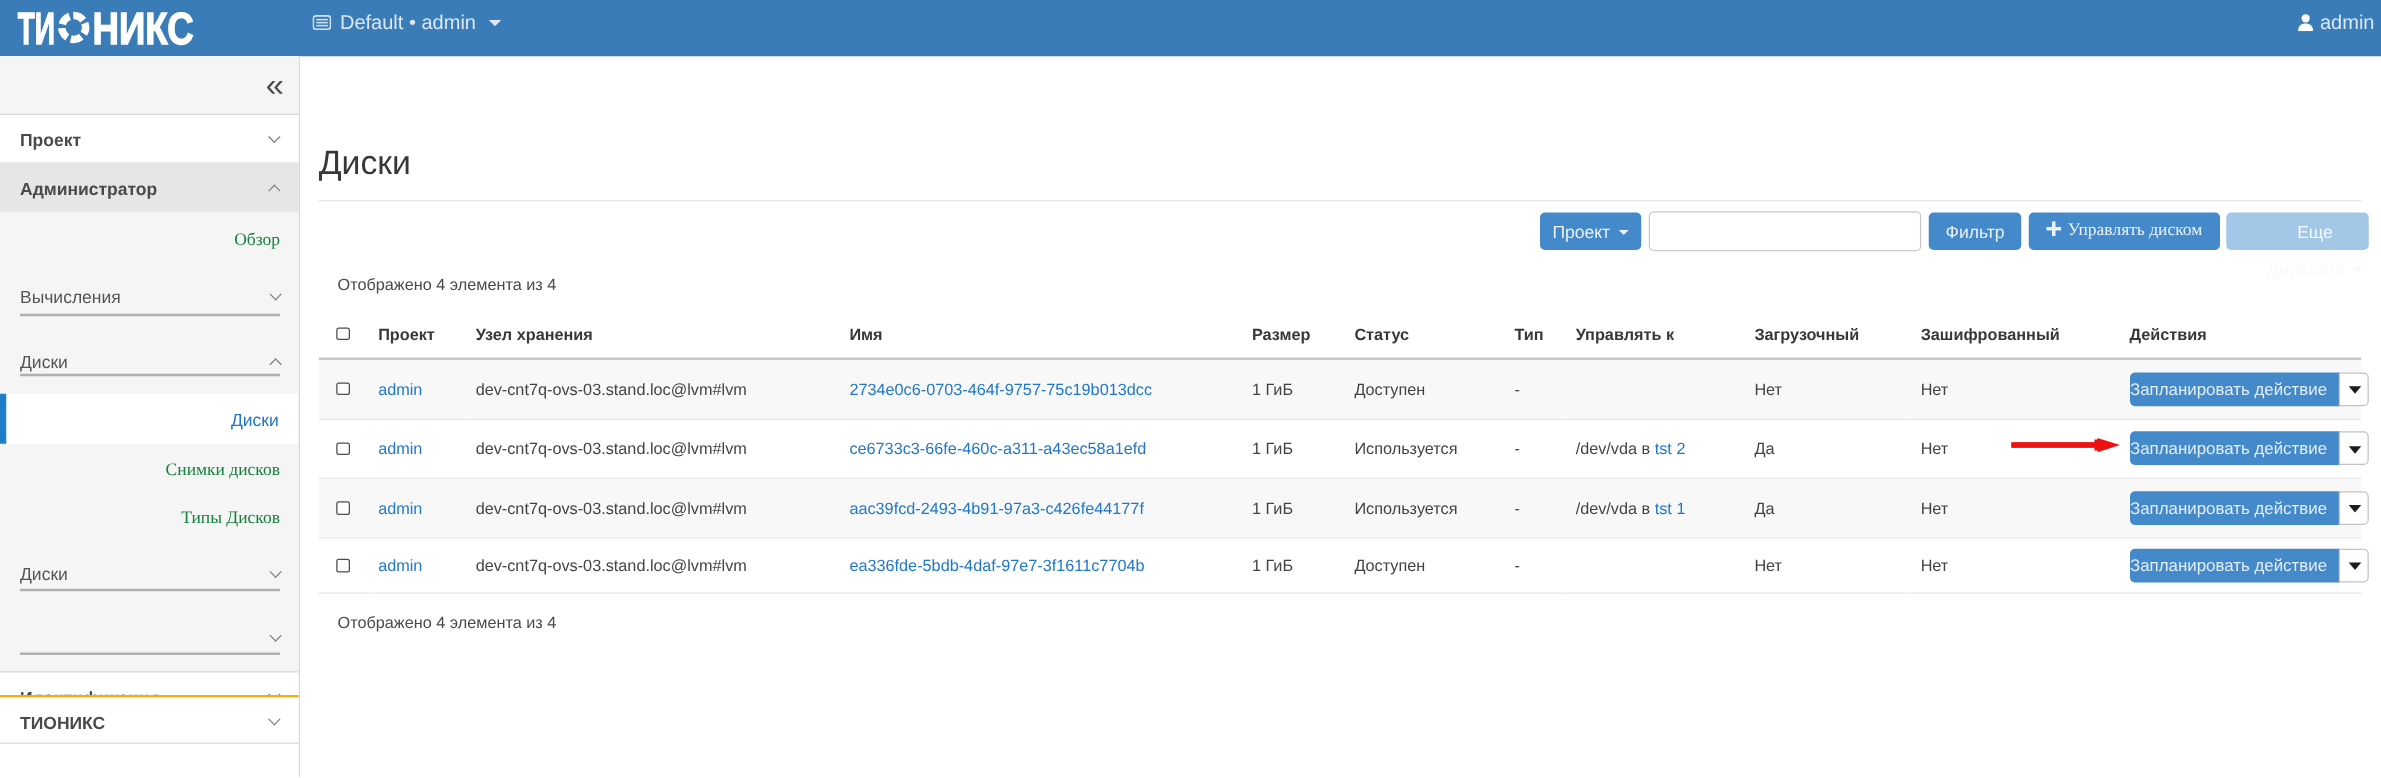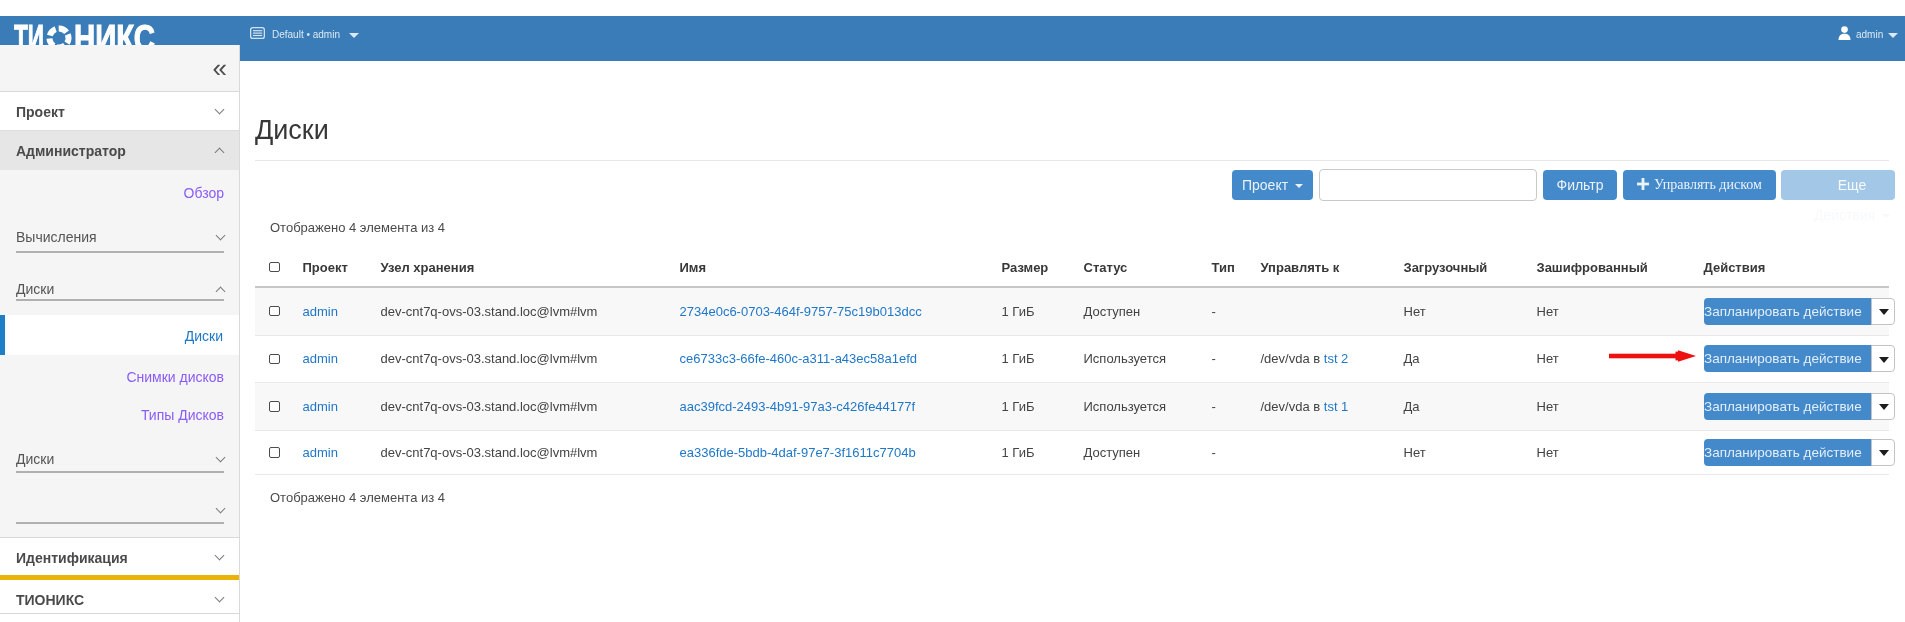--- a/index.html
+++ b/index.html
@@ -3,37 +3,37 @@
 <meta charset="utf-8">
 <title>Диски</title>
 <style>
   * { margin:0; padding:0; box-sizing:border-box; }
   html,body { width:1905px; height:622px; overflow:hidden; }
   body { font-family:"Liberation Sans", sans-serif; background:#fff; color:#434343; }
   #page { position:relative; width:1905px; height:622px; overflow:hidden; }
   .abs { position:absolute; }
 
   
-  #navbar { position:absolute; left:0; top:16px; width:1905px; height:45px; background:#3a7cb8; }
-  .navtxt { position:absolute; top:0; height:37px; line-height:37px; color:#dce8f3; font-size:10px; white-space:nowrap; }
+  #navbar { position:absolute; left:0; top:0; width:1905px; height:45px; background:#3a7cb8; }
+  .navtxt { position:absolute; top:0; height:37px; line-height:37px; color:#dce8f3; font-size:16px; white-space:nowrap; }
   .caret-w { display:inline-block; width:0; height:0; border-left:5px solid transparent;
              border-right:5px solid transparent; border-top:5px solid #dce8f3; vertical-align:middle; margin-left:6px; }
 
   
   #sidebar { position:absolute; left:0; top:45px; width:240px; height:577px; background:#fff; }
   #sidebar .row { position:absolute; left:0; width:239px; }
   .sb-border-r { position:absolute; left:239px; top:45px; width:1px; height:577px; background:#d9d9d9; }
   .chev { position:absolute; right:15px; width:9px; height:9px; }
   .chev:before { content:""; position:absolute; left:1px; top:1px; width:6px; height:6px;
                  border-right:1.6px solid #7c7c7c; border-bottom:1.6px solid #7c7c7c; }
   .chev.down:before { transform:rotate(45deg); top:-1px; }
   .chev.up:before  { transform:rotate(-135deg); top:3px; }
   .sb-h { font-size:14px; font-weight:bold; color:#4a4a4a; }
   .sb-sec { font-size:14px; color:#555; }
-  .sb-link { font-size:14px; color:#8b5cf6; }
+  .sb-link { font-size:14px; color:#15803d;font-family:Liberation Serif, serif; }
 
   
   #bcrumb { position:absolute; left:255px; top:62px; width:1634px; height:35px; background:#f3f3f3;
             border-radius:4px; line-height:35px; padding-left:16px; font-size:14px; color:#4a4a4a; }
   #bcrumb .sep { color:#8a8a8a; padding:0 9px; }
   #bcrumb .cur { color:#9b9b9b; }
   #title { position:absolute; left:255px; top:115px; font-size:27px; font-weight:400; color:#373737; }
   #titlehr { position:absolute; left:255px; top:160px; width:1634px; height:1px; background:#e7e7e7; }
 
   .btn { position:absolute; top:170px; height:30px; border-radius:4px; background:#4489c9; color:#eaf2fb;
@@ -118,21 +118,21 @@
     <span class="sb-sec" style="position:absolute; left:16px; top:406px;">Диски</span>
     <span class="chev down" style="top:410px;"></span>
     <div class="row" style="top:425.5px; left:16px; width:208px; height:2px; background:#b0b0b0;"></div>
     <span class="sb-sec" style="position:absolute; left:16px; top:457px;margin-top:48px;">Система</span>
     <span class="chev down" style="top:461px;"></span>
     <div class="row" style="top:476.5px; left:16px; width:208px; height:2px; background:#b0b0b0;"></div>
     <div class="row" style="top:492px; height:39px; background:#fff; border-top:1px solid #d8d8d8;">
       <span class="sb-h" style="position:absolute; left:16px; top:12px;">Идентификация</span>
         <span class="chev down" style="top:15px;"></span>
     </div>
-    <div class="row" style="top:530px; height:39px; background:#fff; border-top:5px solid #eab308; border-bottom:1px solid #d8d8d8;">
+    <div class="row" style="top:511px; height:39px; background:#fff; border-top:2px solid #eab308; border-bottom:1px solid #d8d8d8;">
       <span class="sb-h" style="position:absolute; left:16px; top:12px;">ТИОНИКС</span>
         <span class="chev down" style="top:15px;"></span>
     </div>
   </div>
   <div class="sb-border-r"></div>
 
   <div id="title">Диски</div>
   <div id="titlehr"></div>
 
   <div class="btn" style="left:1232px; width:81px;">Проект <span class="caret-b" style="margin-left:3px;"></span></div>

